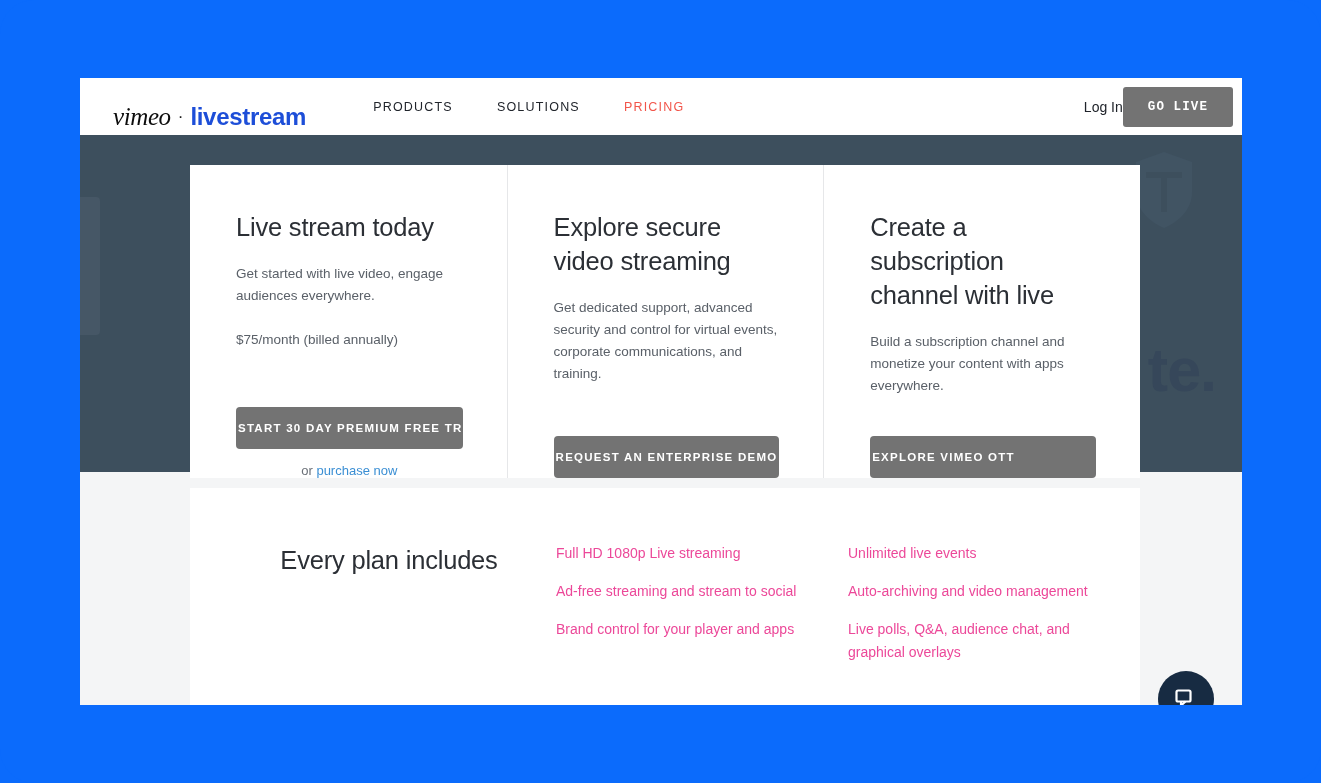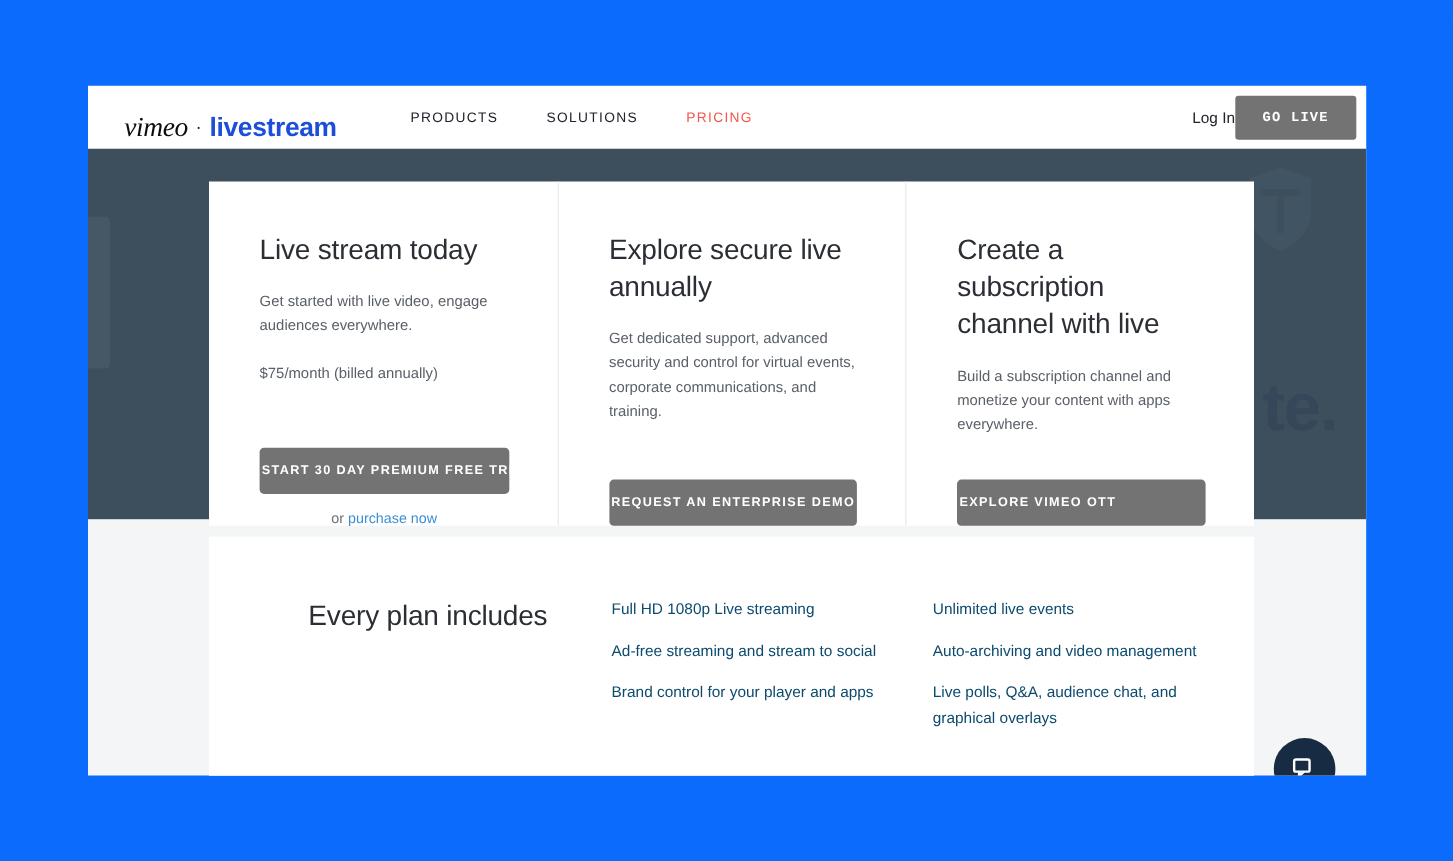--- a/index.html
+++ b/index.html
@@ -264,21 +264,21 @@
   .feature-col {
     flex: none;
     width: 290px;
     padding-top: 2px;
   }
   .feature-col:first-of-type { margin-left: 4px; }
   .feature-col + .feature-col { margin-left: 2px; }
   .feature-item {
     font-size: 14px;
     line-height: 23px;
-    color: #0c4a6e;
+    color: #ec4899;
     margin-bottom: 15px;
     max-width: 253px;
   }
 
   
   #chat-launcher {
     position: absolute;
     right: 28px;
     bottom: -22px;
     width: 56px;
@@ -346,21 +346,21 @@
           <p class="card-price">$75/month (billed annually)</p>
           <div class="card-cta-wrap">
             <button class="card-cta">START 30 DAY PREMIUM FREE TRIAL</button>
             <div class="card-subnote">
               <span>or </span><a href="#">purchase now</a>
             </div>
           </div>
         </div>
 
         <div class="pricing-card">
-          <h2 class="card-title">Explore secure live annually</h2>
+          <h2 class="card-title">Explore secure video streaming</h2>
           <p class="card-desc">Get dedicated support, advanced security and control for virtual events, corporate communications, and training.</p>
           <div class="card-cta-wrap">
             <button class="card-cta">REQUEST AN ENTERPRISE DEMO</button>
           </div>
         </div>
 
         <div class="pricing-card">
           <h2 class="card-title">Create a subscription channel with live</h2>
           <p class="card-desc">Build a subscription channel and monetize your content with apps everywhere.</p>
           <div class="card-cta-wrap">

